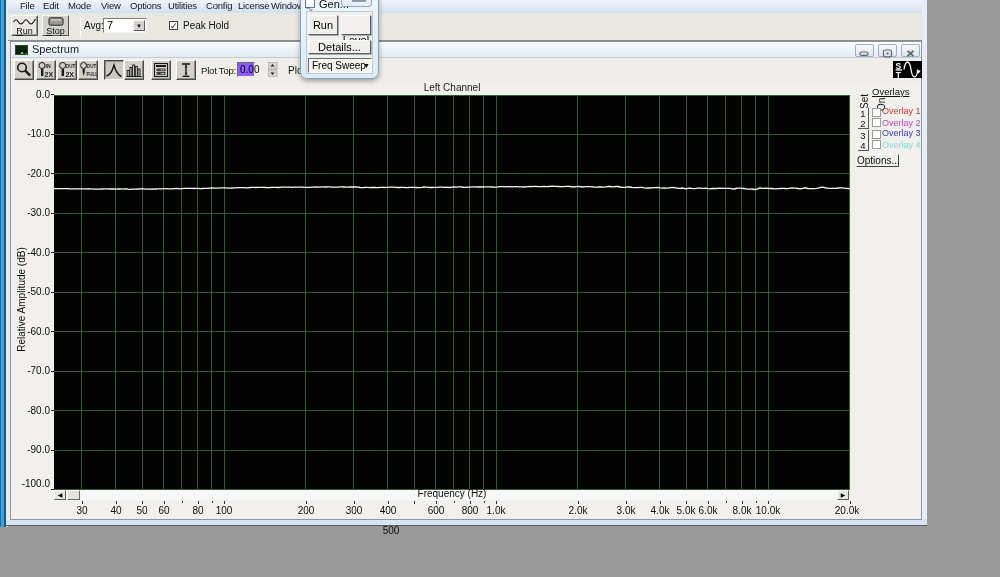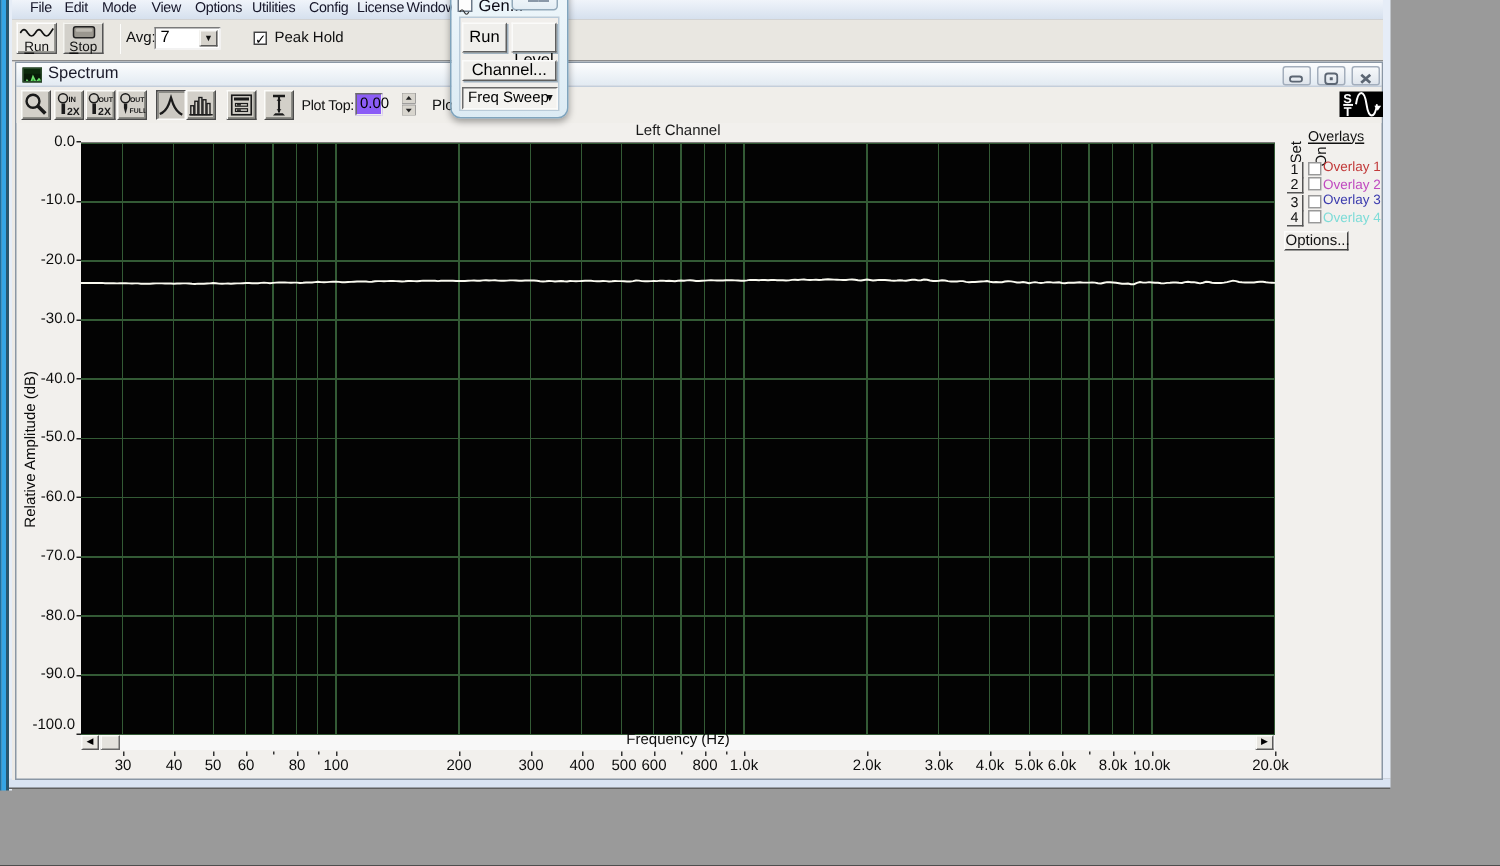--- a/index.html
+++ b/index.html
@@ -257,21 +257,21 @@
       <div class="abs" style="left:40px;top:447px;width:3px;height:1px;background:#222;"></div>
       <div class="xlab" style="left:71px;">30</div>
       <div class="xlab" style="left:105px;">40</div>
       <div class="xlab" style="left:131px;">50</div>
       <div class="xlab" style="left:153px;">60</div>
       <div class="xlab" style="left:187px;">80</div>
       <div class="xlab" style="left:213px;">100</div>
       <div class="xlab" style="left:295px;">200</div>
       <div class="xlab" style="left:343px;">300</div>
       <div class="xlab" style="left:377px;">400</div>
-      <div class="xlab" style="left:405px;">500</div>
+      <div class="xlab" style="left:380px;margin-top:20px;">500</div>
       <div class="xlab" style="left:425px;">600</div>
       <div class="xlab" style="left:459px;">800</div>
       <div class="xlab" style="left:485px;">1.0k</div>
       <div class="xlab" style="left:567px;">2.0k</div>
       <div class="xlab" style="left:615px;">3.0k</div>
       <div class="xlab" style="left:649px;">4.0k</div>
       <div class="xlab" style="left:675px;">5.0k</div>
       <div class="xlab" style="left:697px;">6.0k</div>
       <div class="xlab" style="left:731px;">8.0k</div>
       <div class="xlab" style="left:757px;">10.0k</div>
@@ -329,19 +329,19 @@
   <div class="abs" style="left:4px;top:5px;width:10px;height:10px;background:#fdfdfd;border:1px solid #6a7988;"><svg width="8" height="8">
         <path d="M0.5 4 Q2 1 3.5 4 Q5 7 6.5 4" stroke="#333" fill="none" stroke-width="0.8"></path>
       </svg></div>
   <span class="abs" style="left:18px;top:5px;font-size:11px;color:#0a0a14;">Gen...</span>
   <div class="abs" style="left:40px;top:1px;width:31px;height:13px;background:linear-gradient(#f6fafc,#e3edf4);border:1px solid #93a9ba;border-radius:3px;">
       <span style="position:absolute;left:10px;top:1px;font-size:7px;color:#8a98a8;">▬▬</span>
     </div>
   <div id="genclient">
     <div class="gbtn" style="left:1px;top:3px;width:30px;height:20px;padding-top:3px;">Run</div>
     <div class="gbtn" style="left:34px;top:3px;width:30px;height:20px;padding-top:18px;">Level</div>
-    <div class="gbtn" style="left:1px;top:28px;width:63px;height:14px;">Channel...</div>
+    <div class="gbtn" style="left:1px;top:28px;width:63px;height:14px;">Details...</div>
     <div class="abs" style="left:1px;top:46px;width:64px;height:15px;background:#f4f3f0;border:1px solid;border-color:#6a6a6a #fbfbfa #fbfbfa #6a6a6a;font-size:10px;color:#000;">
       <span style="position:absolute;left:3px;top:1px;">Freq Sweep</span>
       <span style="position:absolute;right:1px;top:3px;font-size:7px;color:#111;">▼</span>
     </div>
   </div>
 </div>
 
 </body></html>

